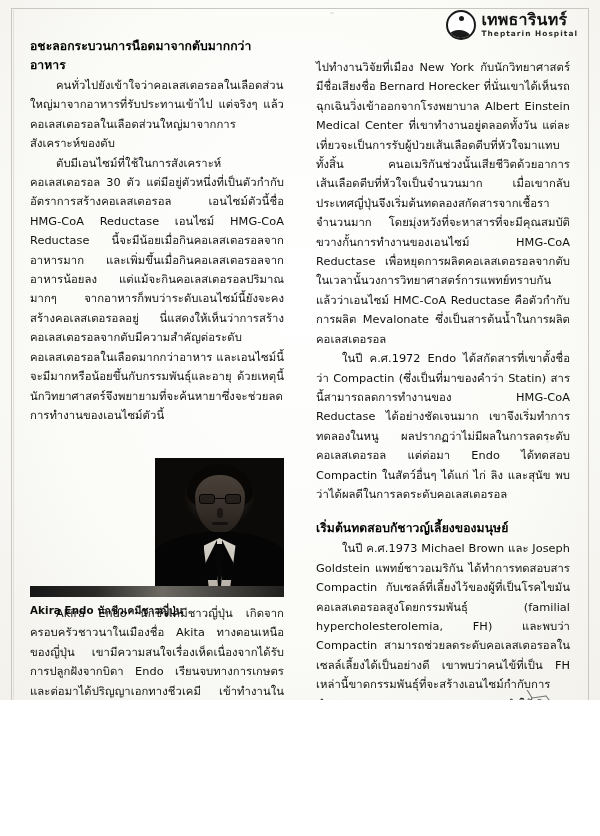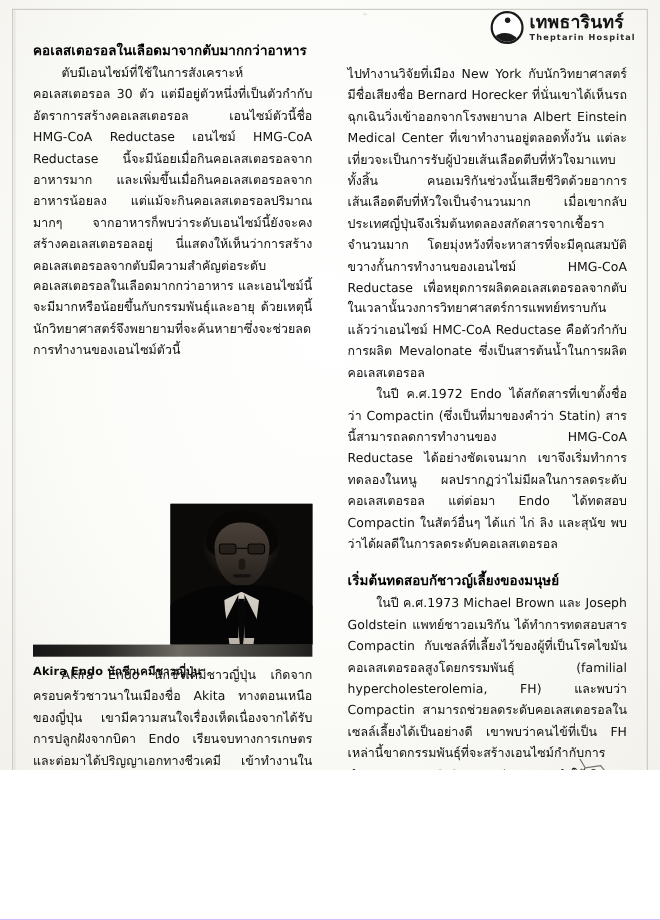--- a/index.html
+++ b/index.html
@@ -332,21 +332,22 @@
       <span class="dot"></span>
       <span class="arc"></span>
     </div>
     <div id="logo-text">
       <div class="logo-thai">เทพธารินทร์</div>
       <div class="logo-en">Theptarin Hospital</div>
     </div>
   </div>
 
   <div class="col" id="col-left">
-    <h2 class="section">คอเลสเตอรอลในเลือดมาจากตับมากกว่าอาหาร</h2>
+    <h2 class="section">อชะลอกระบวนการนือดมาจากตับมากกว่าอาหาร</h2>
+    <p class="para indent">คนทั่วไปยังเข้าใจว่าคอเลสเตอรอลในเลือดส่วนใหญ่มาจากอาหารที่รับประทานเข้าไป แต่จริงๆ แล้ว คอเลสเตอรอลในเลือดส่วนใหญ่มาจากการสังเคราะห์ของตับ</p>
     <p class="para indent">ตับมีเอนไซม์ที่ใช้ในการสังเคราะห์คอเลสเตอรอล 30 ตัว แต่มีอยู่ตัวหนึ่งที่เป็นตัวกำกับอัตราการสร้างคอเลสเตอรอล เอนไซม์ตัวนี้ชื่อ HMG-CoA Reductase เอนไซม์ HMG-CoA Reductase นี้จะมีน้อยเมื่อกินคอเลสเตอรอลจากอาหารมาก และเพิ่มขึ้นเมื่อกินคอเลสเตอรอลจากอาหารน้อยลง แต่แม้จะกินคอเลสเตอรอลปริมาณมากๆ จากอาหารก็พบว่าระดับเอนไซม์นี้ยังจะคงสร้างคอเลสเตอรอลอยู่ นี่แสดงให้เห็นว่าการสร้างคอเลสเตอรอลจากตับมีความสำคัญต่อระดับคอเลสเตอรอลในเลือดมากกว่าอาหาร และเอนไซม์นี้จะมีมากหรือน้อยขึ้นกับกรรมพันธุ์และอายุ ด้วยเหตุนี้นักวิทยาศาสตร์จึงพยายามที่จะค้นหายาซึ่งจะช่วยลดการทำงานของเอนไซม์ตัวนี้</p>
   </div>
 
   <div id="figure">
     <div id="portrait">
       <span class="hair"></span>
       <span class="face"></span>
       <span class="glasses">
           <i class="l"></i>
           <i class="r"></i>

